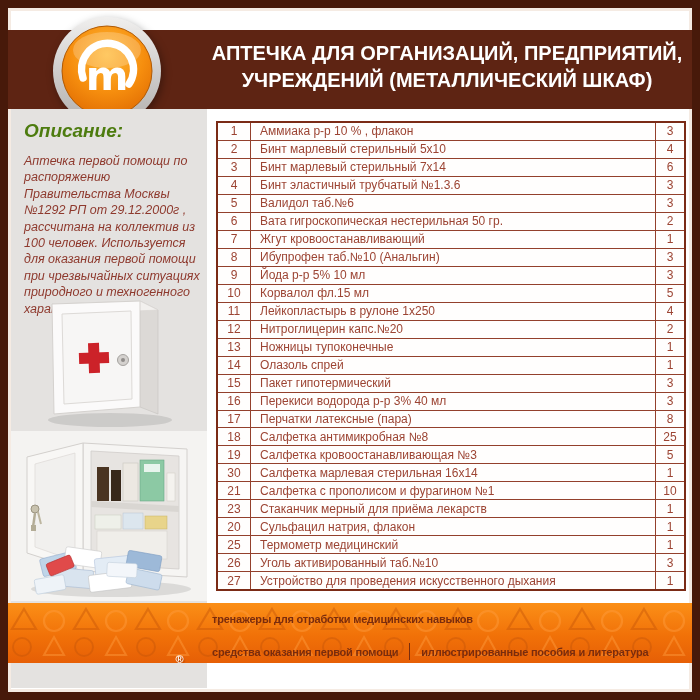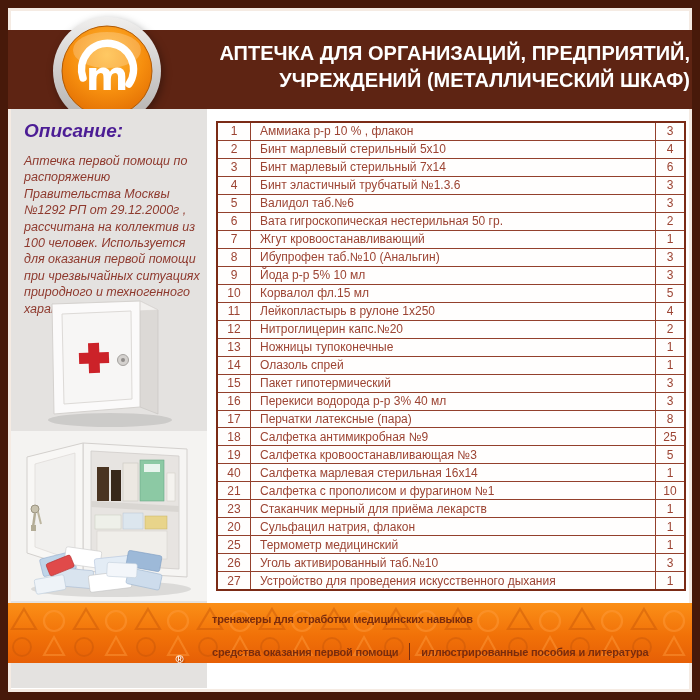--- a/index.html
+++ b/index.html
@@ -8,30 +8,30 @@
     background:#ffffff;border:8px solid #47190a;box-sizing:border-box;
     box-shadow:inset 0 0 0 3px #f5ebe3;
     font-family:"Liberation Sans", sans-serif;overflow:hidden;
   }
   .page *{box-sizing:border-box;}
 
   
   .band{position:absolute;left:0;right:0;top:22px;height:79px;background:#5e2413;}
   .title{
     position:absolute;left:196px;right:2px;top:32px;height:60px;
-    color:#ffffff;font-weight:bold;font-size:20px;line-height:27px;text-align:right;
+    color:#ffffff;font-weight:bold;font-size:20px;line-height:27px;text-align:center;
   }
   .logo-wrap{position:absolute;left:42px;top:6px;width:114px;height:114px;filter:drop-shadow(2px 3px 4px rgba(0,0,0,.35));}
 
   
   .left-panel{position:absolute;left:3px;top:101px;width:196px;height:579px;background:#e4e2e0;}
 
   .desc-heading{
     position:absolute;left:16px;top:112px;width:180px;
-    font-size:19px;font-weight:bold;font-style:italic;color:#4c1d95;
+    font-size:19px;font-weight:bold;font-style:italic;color:#4d7c0f;
   }
   .desc-body{
     position:absolute;left:16px;top:145px;width:178px;
     font-size:12.5px;font-style:italic;color:#8e392d;line-height:16.4px;
   }
   .photo{position:absolute;}
   .photo1{left:14px;top:278px;width:172px;height:145px;}
   .photo2{left:3px;top:423px;width:196px;height:170px;background:#f4f3f1;}
 
   
@@ -242,30 +242,30 @@
           <div class="cell name">Перекиси водорода р-р 3% 40 мл</div>
           <div class="cell qty">3</div>
         </div>
         <div class="trow">
           <div class="cell num">17</div>
           <div class="cell name">Перчатки латексные (пара)</div>
           <div class="cell qty">8</div>
         </div>
         <div class="trow">
           <div class="cell num">18</div>
-          <div class="cell name">Салфетка антимикробная №9</div>
+          <div class="cell name">Салфетка антимикробная №8</div>
           <div class="cell qty">25</div>
         </div>
         <div class="trow">
           <div class="cell num">19</div>
           <div class="cell name">Салфетка кровоостанавливающая №3</div>
           <div class="cell qty">5</div>
         </div>
         <div class="trow">
-          <div class="cell num">40</div>
+          <div class="cell num">30</div>
           <div class="cell name">Салфетка марлевая стерильная 16х14</div>
           <div class="cell qty">1</div>
         </div>
         <div class="trow">
           <div class="cell num">21</div>
           <div class="cell name">Салфетка с прополисом и фурагином №1</div>
           <div class="cell qty">10</div>
         </div>
         <div class="trow">
           <div class="cell num">23</div>

